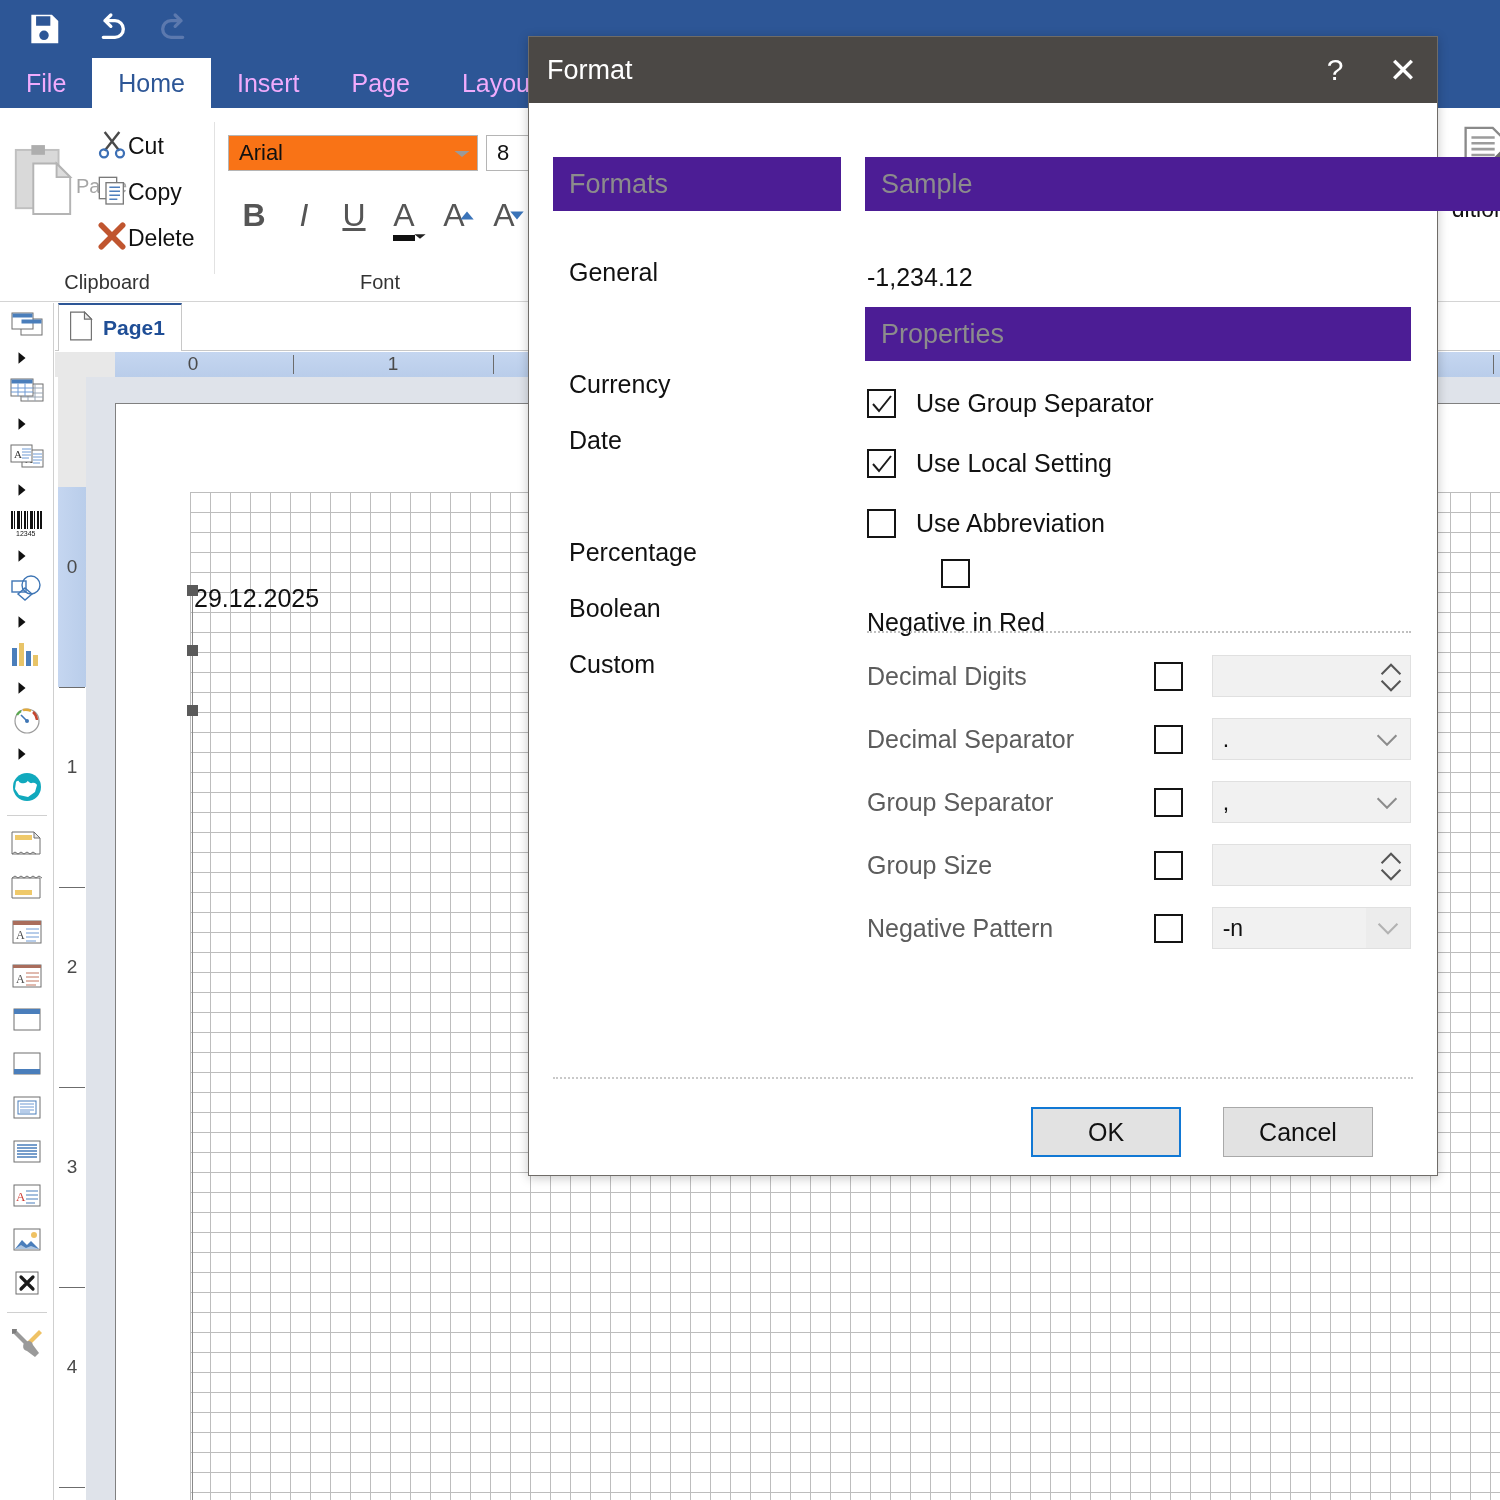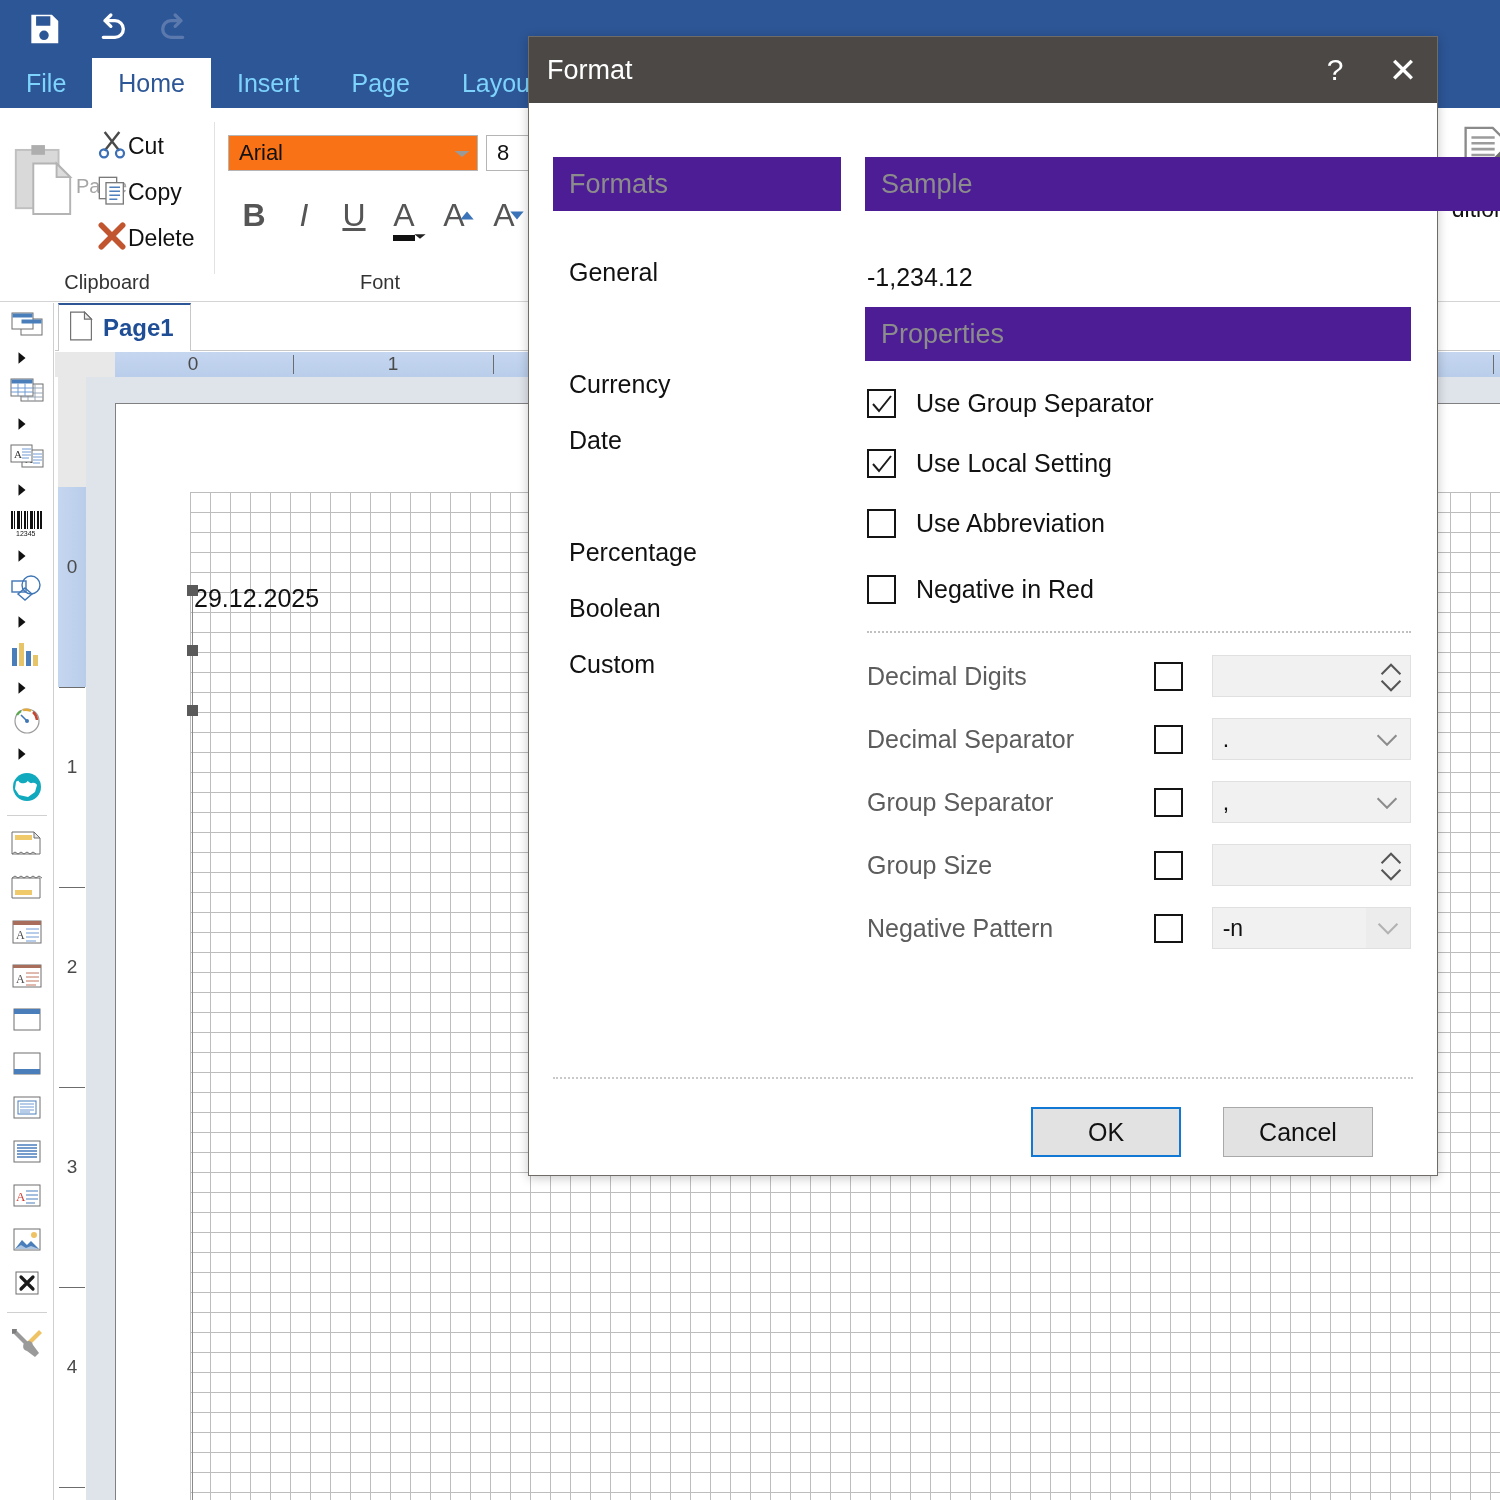--- a/index.html
+++ b/index.html
@@ -23,21 +23,21 @@
   }
   .qat-btn { width:40px; height:40px; display:flex; align-items:center; justify-content:center; cursor:default; }
 
   .tabstrip {
     position:absolute; left:0; top:58px; width:1500px; height:50px;
     background:#2d5696;
     display:flex; align-items:flex-end;
   }
   .tab {
     height:50px; padding:0 26px; display:flex; align-items:center;
-    color:#7dd3fc; font-size:25px; line-height:1;
+    color:#f0abfc; font-size:25px; line-height:1;
   }
   .tab.active {
     background:#ffffff; color:#2d5696;
   }
 
   .ribbon {
     position:absolute; left:0; top:108px; width:1500px; height:194px;
     background:#ffffff; border-bottom:1px solid #d4d4d4;
   }
   .group { position:absolute; top:0; height:192px; }
@@ -88,21 +88,21 @@
   
   .doc { position:absolute; left:55px; top:303px; right:0; bottom:0; background:#ffffff; }
 
   .tabbar { position:absolute; left:0; top:0; width:1445px; height:48px; background:#fff;
       border-bottom:1px solid #c8c8c8; }
   .pagetab {
     position:absolute; left:3px; top:0; height:48px; padding:0 16px 0 10px;
     background:#ffffff; border:1px solid #c8c8c8; border-bottom:none; border-top:2px solid #2d5696;
     display:flex; align-items:center; gap:10px;
   }
-  .pagetab-label { font-size:24px; color:#1f4e96; font-weight:bold; }
+  .pagetab-label { font-size:21px; color:#1f4e96; font-weight:bold; }
 
   .hruler { position:absolute; left:0; top:49px; width:1445px; height:25px; background:#ffffff; }
   .hruler .pad { position:absolute; top:0; height:25px; background:#e8e8e8; }
   .hruler .blue { position:absolute; top:0; height:25px;
     background:linear-gradient(#c5d6f0,#b9cdea); }
   .hruler .tick { position:absolute; top:3px; width:1px; height:19px; background:#6c6c6c; }
   .hruler .num { position:absolute; top:1px; font-size:19px; color:#4a4a4a; transform:translateX(-50%); }
 
   .vruler { position:absolute; left:0; top:74px; width:31px; bottom:0; background:#ffffff; }
   .vruler .pad { position:absolute; left:3px; width:28px; background:#e8e8e8; }
@@ -652,21 +652,21 @@
           <svg width="24" height="24" viewBox="0 0 24 24">
               <path d="M3 12l6 7L21 4" stroke="#1b1b1b" stroke-width="2" fill="none"></path>
             </svg>
         </span>
         <span class="chk-label">Use Local Setting</span>
       </div>
       <div class="chk-row" style="top:406px;">
         <span class="chk"></span>
         <span class="chk-label">Use Abbreviation</span>
       </div>
-      <div class="chk-row" style="top:472px;">
+      <div class="chk-row" style="top:456px;flex-direction:column;">
         <span class="chk"></span>
         <span class="chk-label">Negative in Red</span>
       </div>
 
       <div class="dotted" style="top:528px;"></div>
 
       <div class="prop-row" style="top:552px;">
         <span class="prop-label">Decimal Digits</span>
         <span class="prop-chk"></span>
         <span class="prop-ctl">

